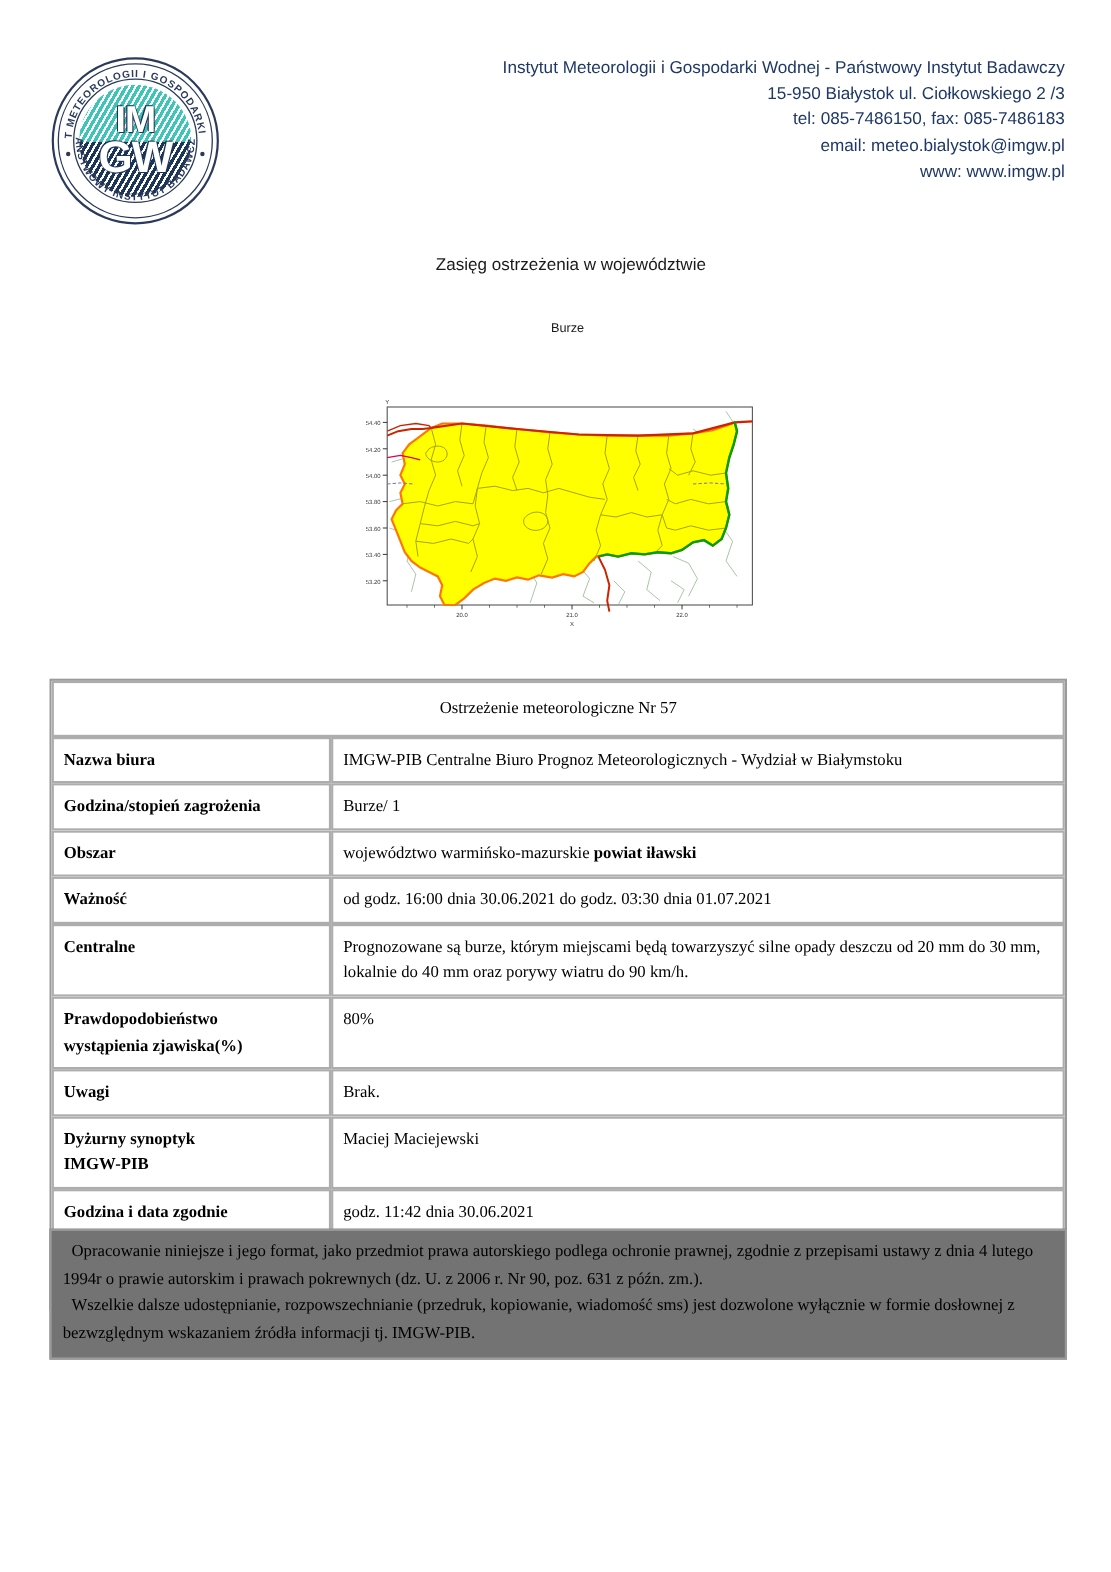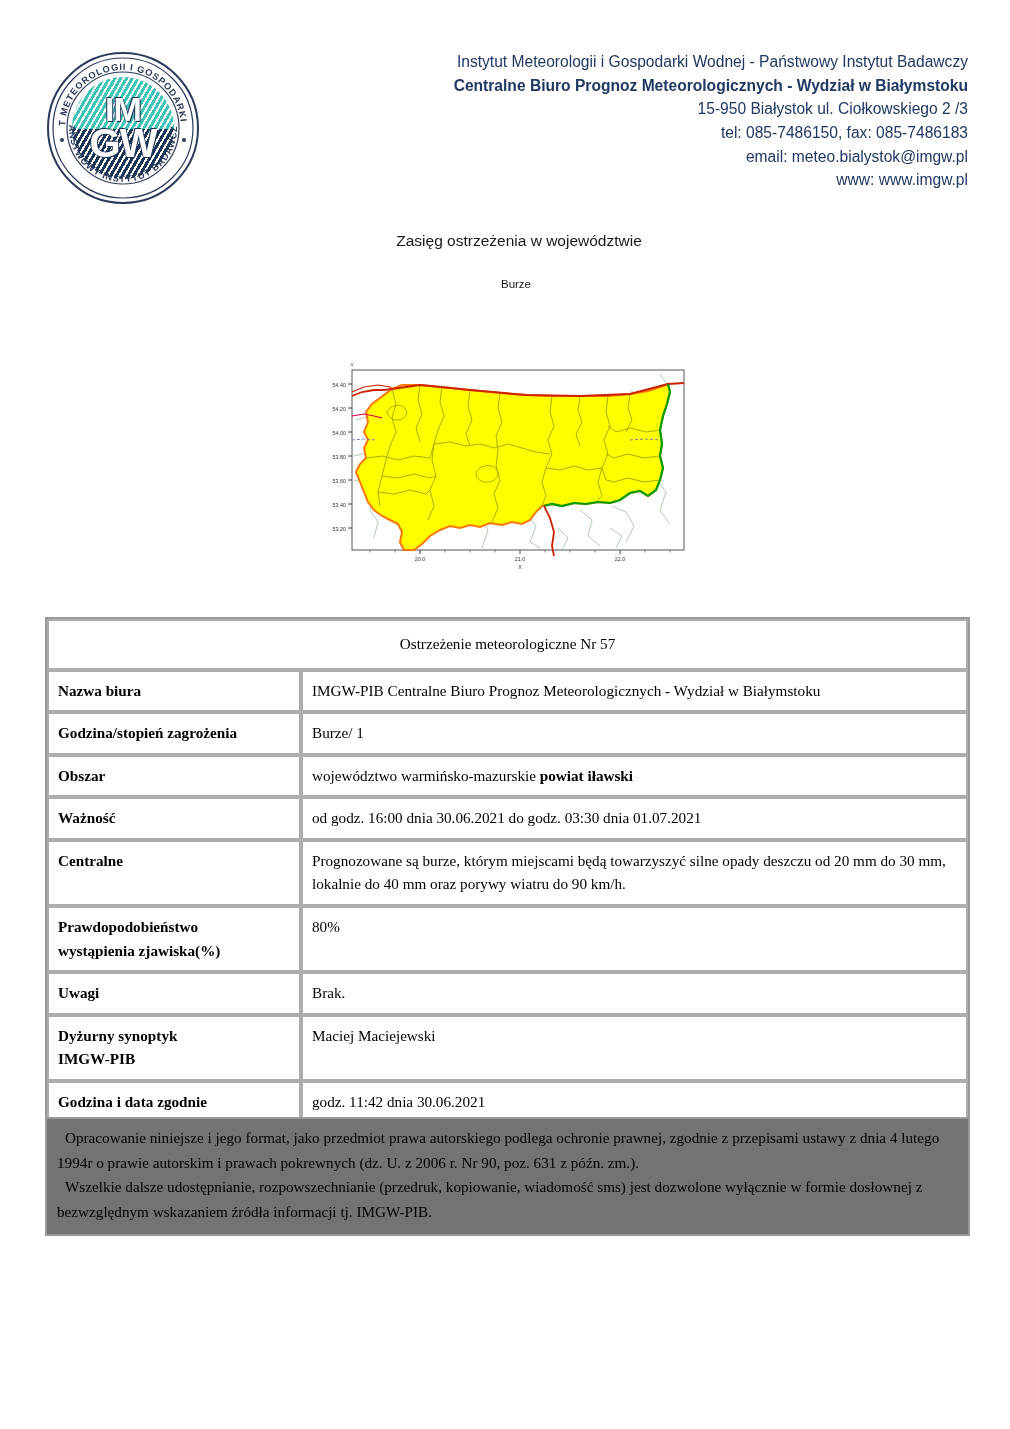--- a/index.html
+++ b/index.html
@@ -115,21 +115,21 @@
   .map-title {
     text-align: center;
     font-size: 15.5px;
     color: #1a1a1a;
     padding-left: 28px;
   }
   .map-subtitle {
     text-align: center;
     font-size: 11.5px;
     color: #1a1a1a;
-    margin-top: 28px;
+    margin-top: 43px;
     padding-left: 22px;
   }
   .map-holder {
     position: absolute;
     left: 330px;
     top: 128px;
     width: 370px;
     height: 215px;
   }
 
@@ -219,21 +219,20 @@
       </svg>
       <div class="logo-letters">
         <span class="logo-im">IM</span>
         <span class="logo-gw">GW</span>
       </div>
     </div>
   </div>
 
   <div class="header-lines">
     <div>Instytut Meteorologii i Gospodarki Wodnej - Państwowy Instytut Badawczy</div>
-    <div class="hl-bold">Centralne Biuro Prognoz Meteorologicznych - Wydział w Białymstoku</div>
     <div>15-950 Białystok ul. Ciołkowskiego 2 /3</div>
     <div>tel: 085-7486150, fax: 085-7486183</div>
     <div>email: meteo.bialystok@imgw.pl</div>
     <div>www: www.imgw.pl</div>
   </div>
 </div>
 
 <div class="map-section">
   <div class="map-title">Zasięg ostrzeżenia w województwie</div>
   <div class="map-subtitle">Burze</div>

